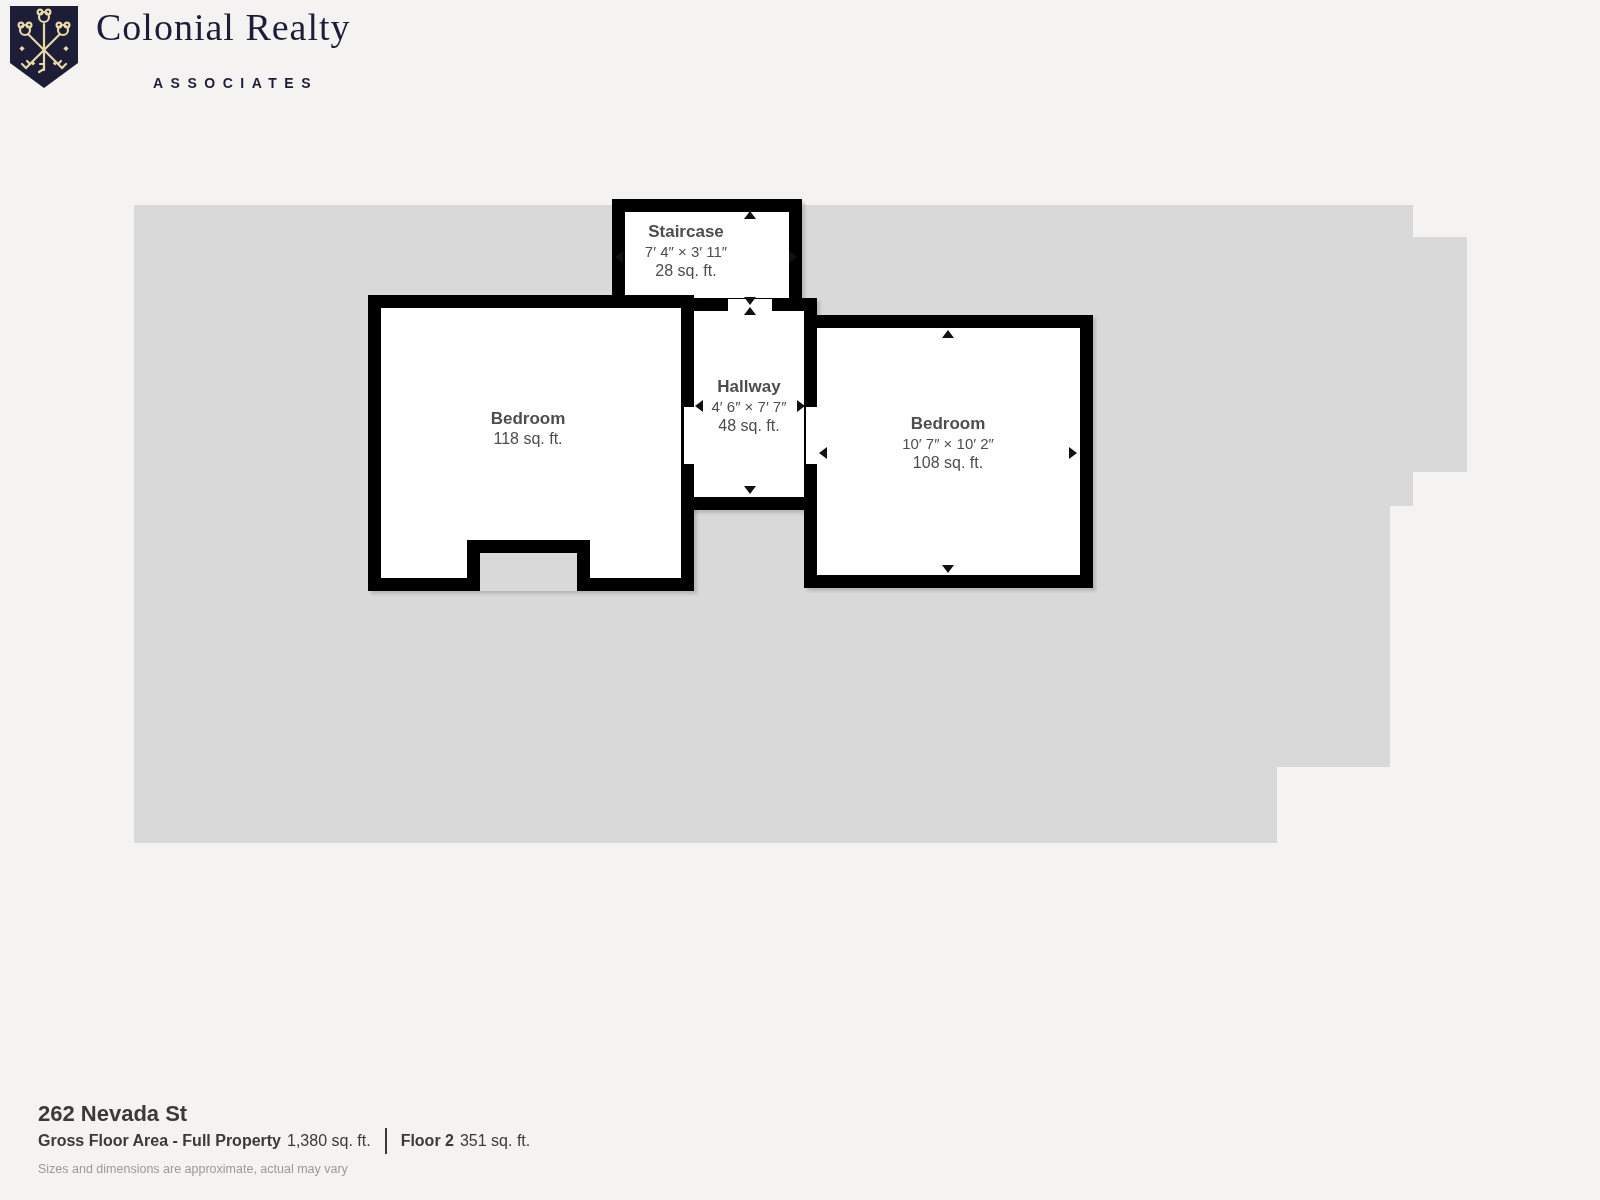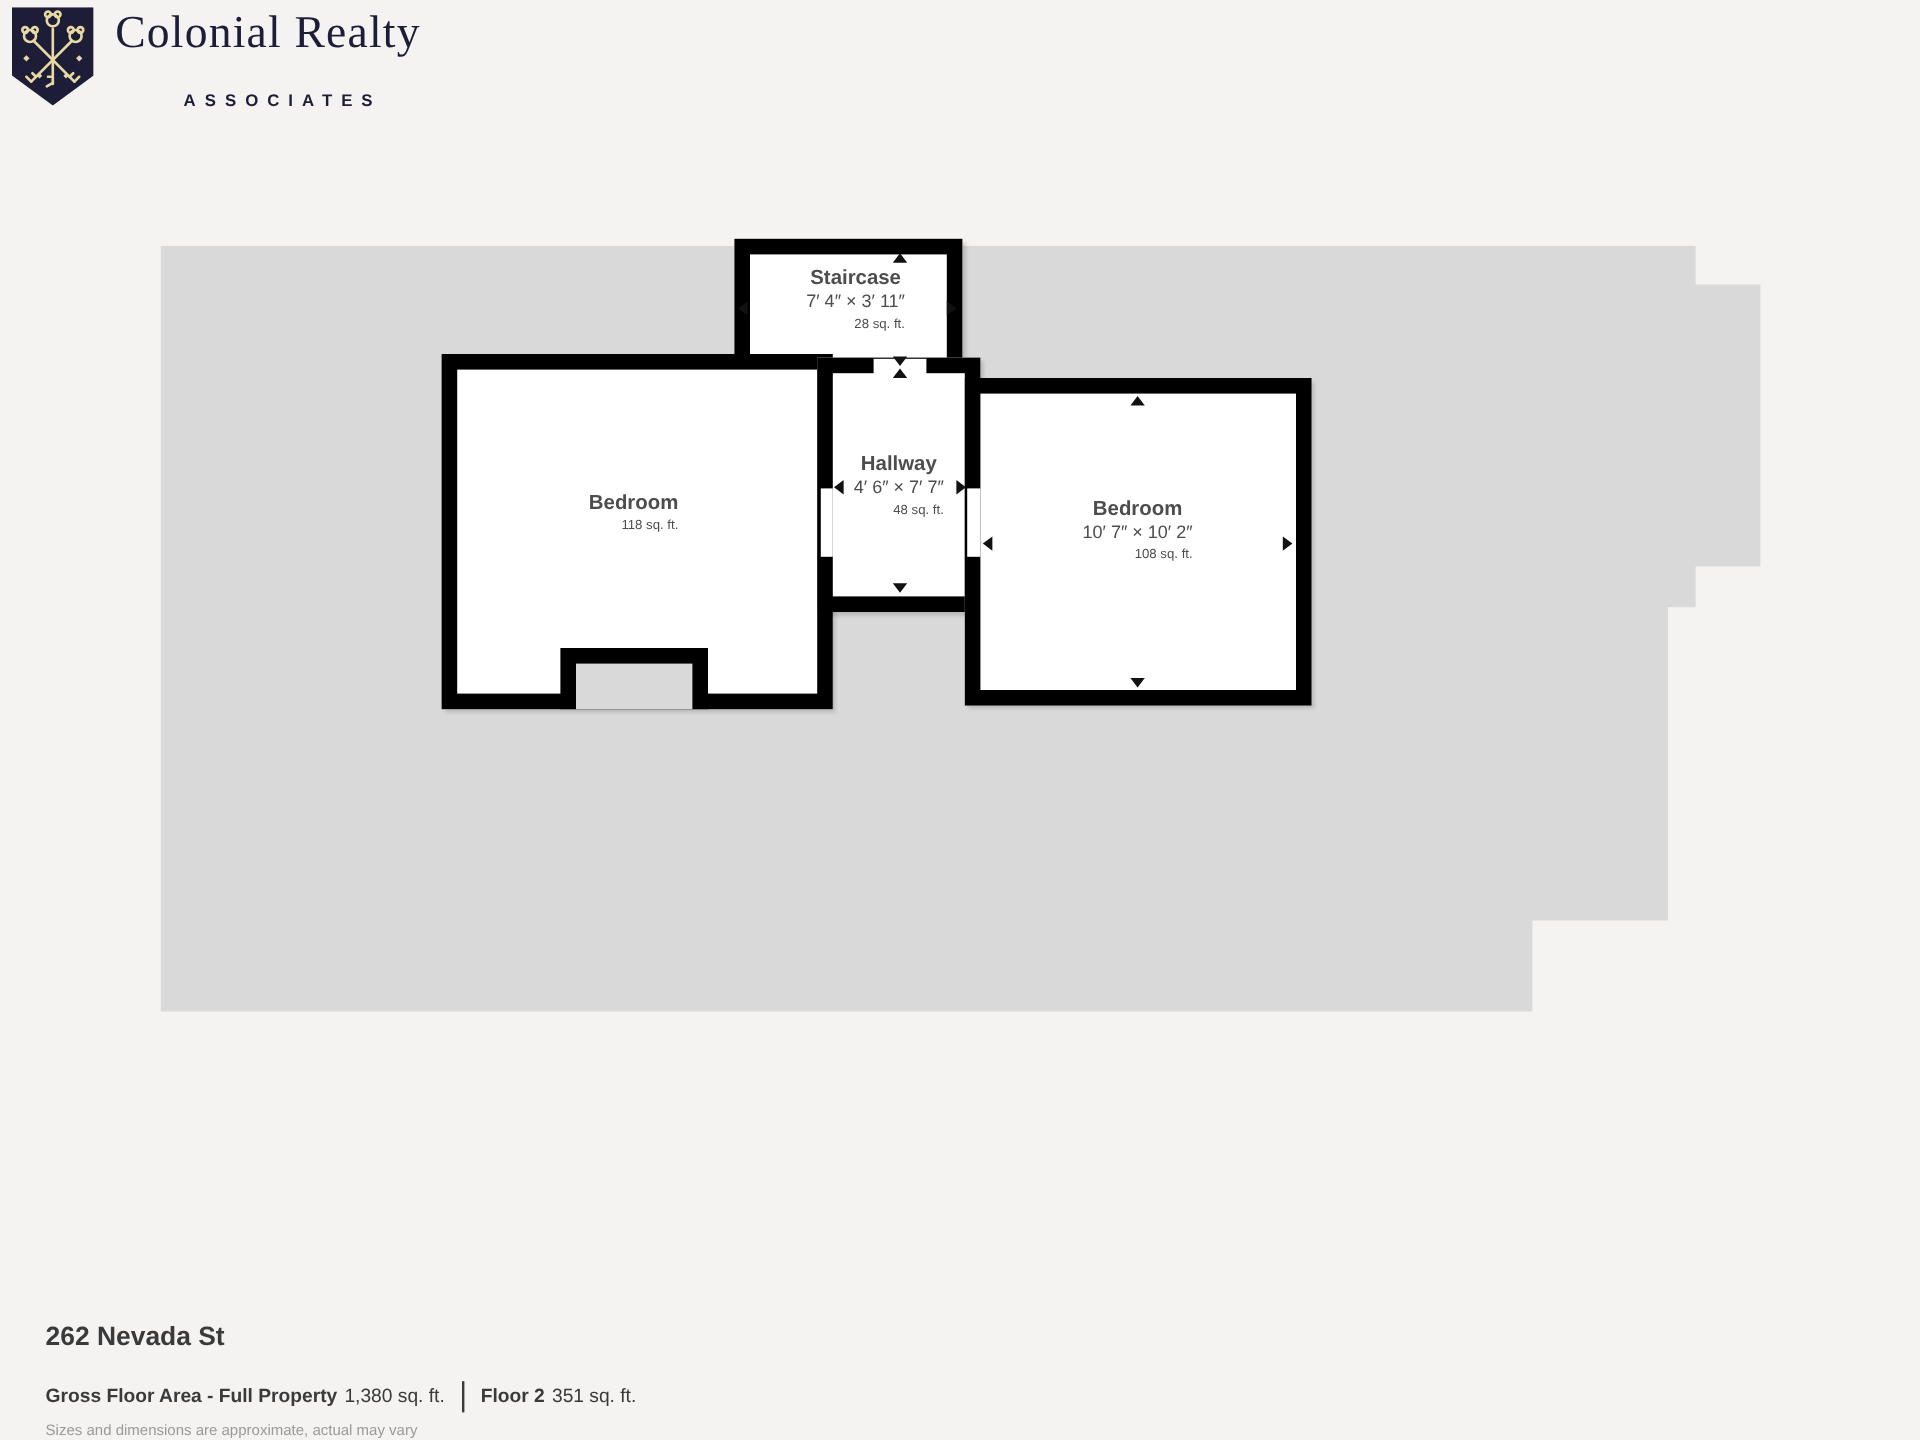--- a/index.html
+++ b/index.html
@@ -46,37 +46,37 @@
   
   .door-gap { position:absolute; background:#ffffff; z-index:3; }
   #door-left     { left:684px; top:407px; width:10px; height:57px; }
   #door-right    { left:806px; top:407px; width:11px; height:57px; }
   #stair-opening { left:728px; top:299px; width:44px; height:13px; }
 
   
   .room-label { position:absolute; z-index:5; text-align:center; transform:translateX(-50%); color:#4d4d4d; white-space:nowrap; }
   .room-label .rname { font-size:17px; font-weight:bold; line-height:20px; }
   .room-label .rdims { font-size:15px; line-height:19px; }
-  .room-label .rarea { font-size:11px; line-height:19px;text-align:right; }
-  #label-staircase     { left:713px; top:222px; }
+  .room-label .rarea { font-size:16px; line-height:19px; }
+  #label-staircase     { left:686px; top:222px; }
   #label-hallway       { left:749px; top:377px; }
   #label-bedroom-left  { left:528px; top:409px; }
   #label-bedroom-right { left:948px; top:414px; }
 
   
   .tri { position:absolute; width:0; height:0; z-index:6; }
   .tri-up    { border-left:6px solid transparent; border-right:6px solid transparent; border-bottom:8px solid #111; }
   .tri-down  { border-left:6px solid transparent; border-right:6px solid transparent; border-top:8px solid #111; }
   .tri-left  { border-top:6px solid transparent; border-bottom:6px solid transparent; border-right:8px solid #111; }
   .tri-right { border-top:6px solid transparent; border-bottom:6px solid transparent; border-left:8px solid #111; }
 
   
   #footer { position:absolute; left:38px; top:1101px; z-index:5; color:#3a3a3a; }
   #footer-address { font-size:22px; font-weight:bold; }
-  #footer-line2 { display:flex; align-items:center; margin-top:24px; font-size:16px;text-align:right; }
+  #footer-line2 { display:flex; align-items:center; margin-top:1px; font-size:16px;text-align:right; }
   #footer-line2 .lbl { font-weight:bold; }
   #footer-line2 .val { margin-left:6px; }
   #footer-sep { width:2px; height:26px; background:#3a3a3a; margin:0 14px; }
   #footer-disclaimer { margin-top:8px; font-size:12.5px; color:#9a9a9a; }
 </style>
 </head>
 <body>
 
 <div id="page">
 

